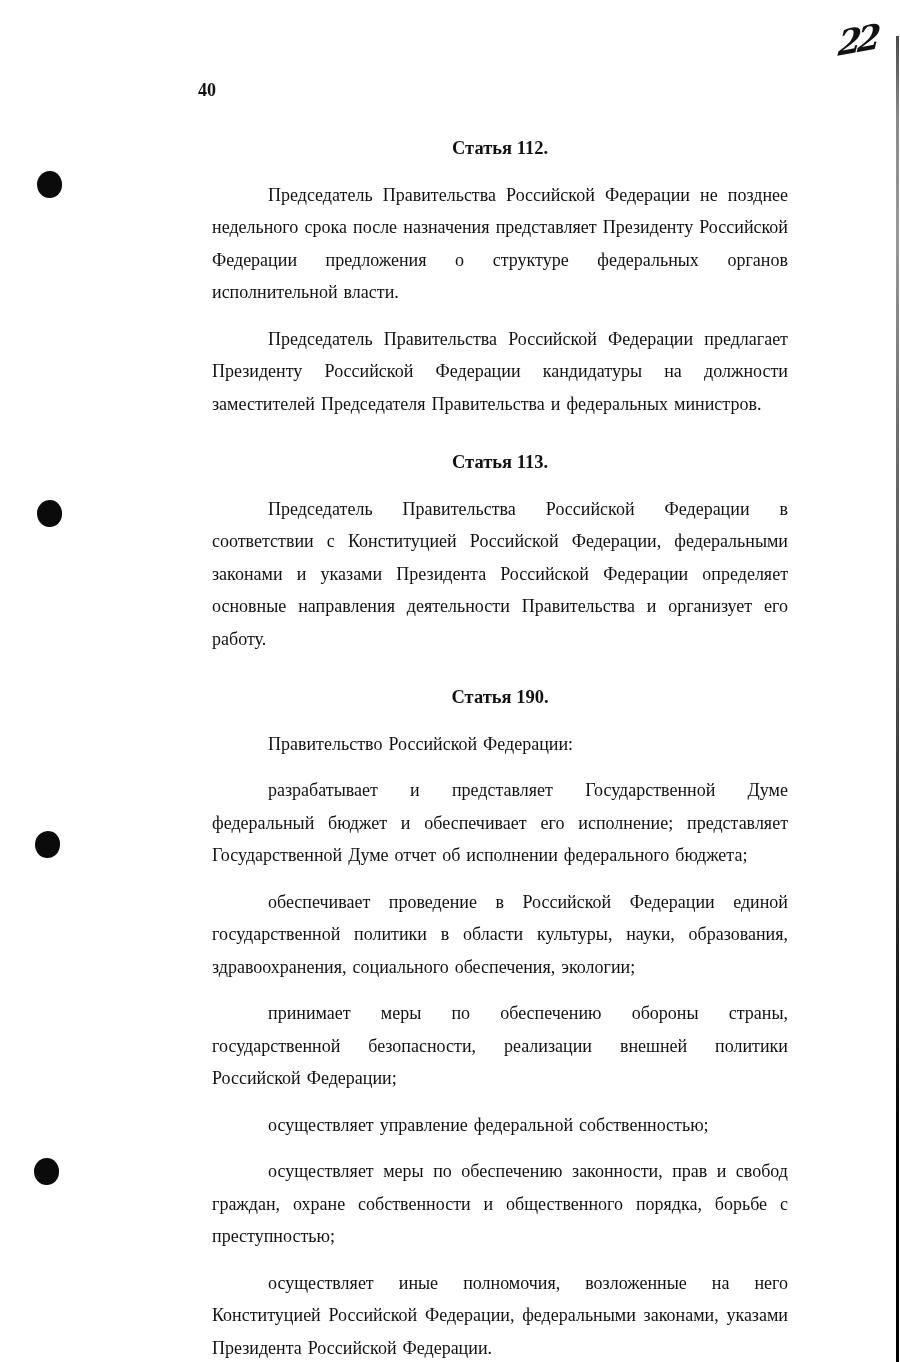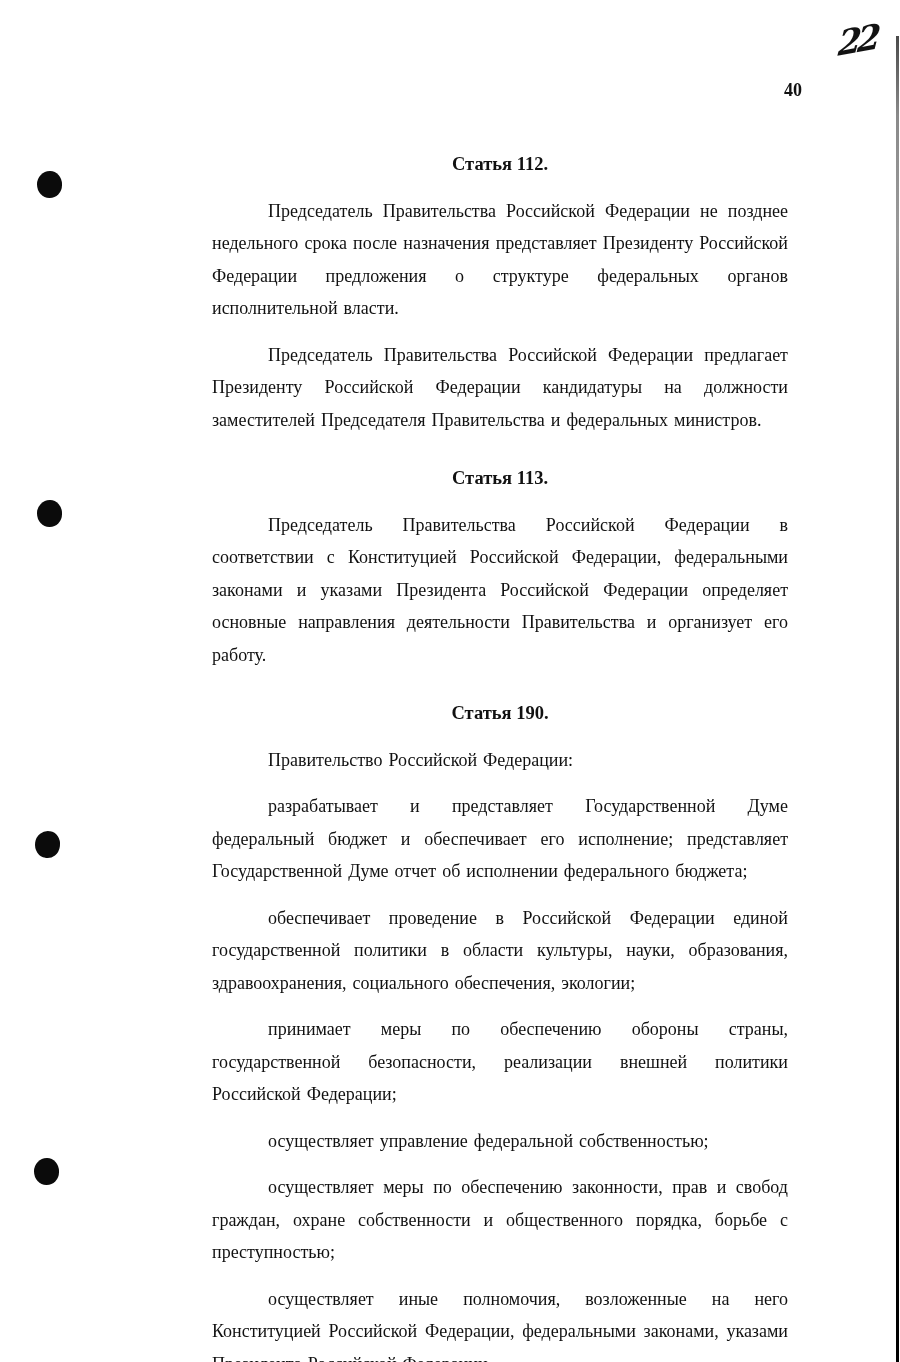--- a/index.html
+++ b/index.html
@@ -55,33 +55,33 @@
   .content {
     position: absolute;
     left: 198px;
     top: 0;
     width: 604px;
     font-size: 18px;
     line-height: 32.5px;
   }
   .page-number {
     padding-top: 80px;
-    text-align: right;
+    text-align: left;
     font-weight: bold;
     font-size: 18px;
     line-height: 20px;
   }
   .heading {
     margin: 0;
     text-align: center;
     font-weight: bold;
     font-size: 18.5px;
     line-height: 32.5px;
   }
-  .heading-first { margin-top: 48px; font-family: Liberation Serif, serif; }
+  .heading-first { margin-top: 32px; font-family: Liberation Serif, serif; }
   .heading-next  { margin-top: 26px; }
   .content p {
     margin: 14px;
     text-align: justify;
     text-indent: 56px;
     word-spacing: 1.5px;
   }
 </style>
 </head>
 <body>

